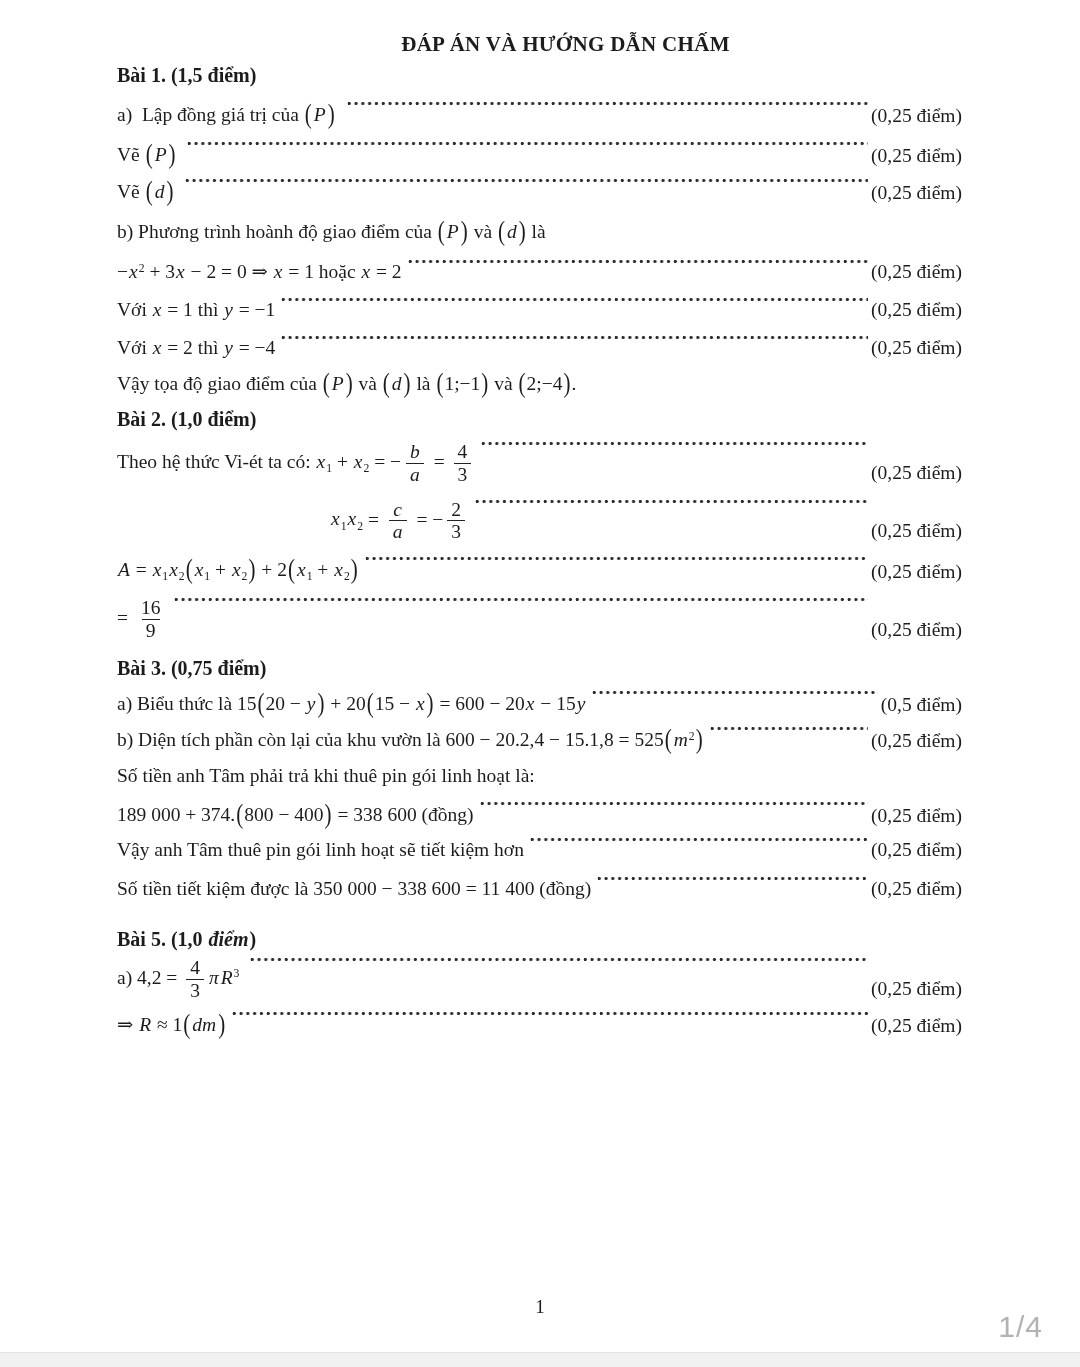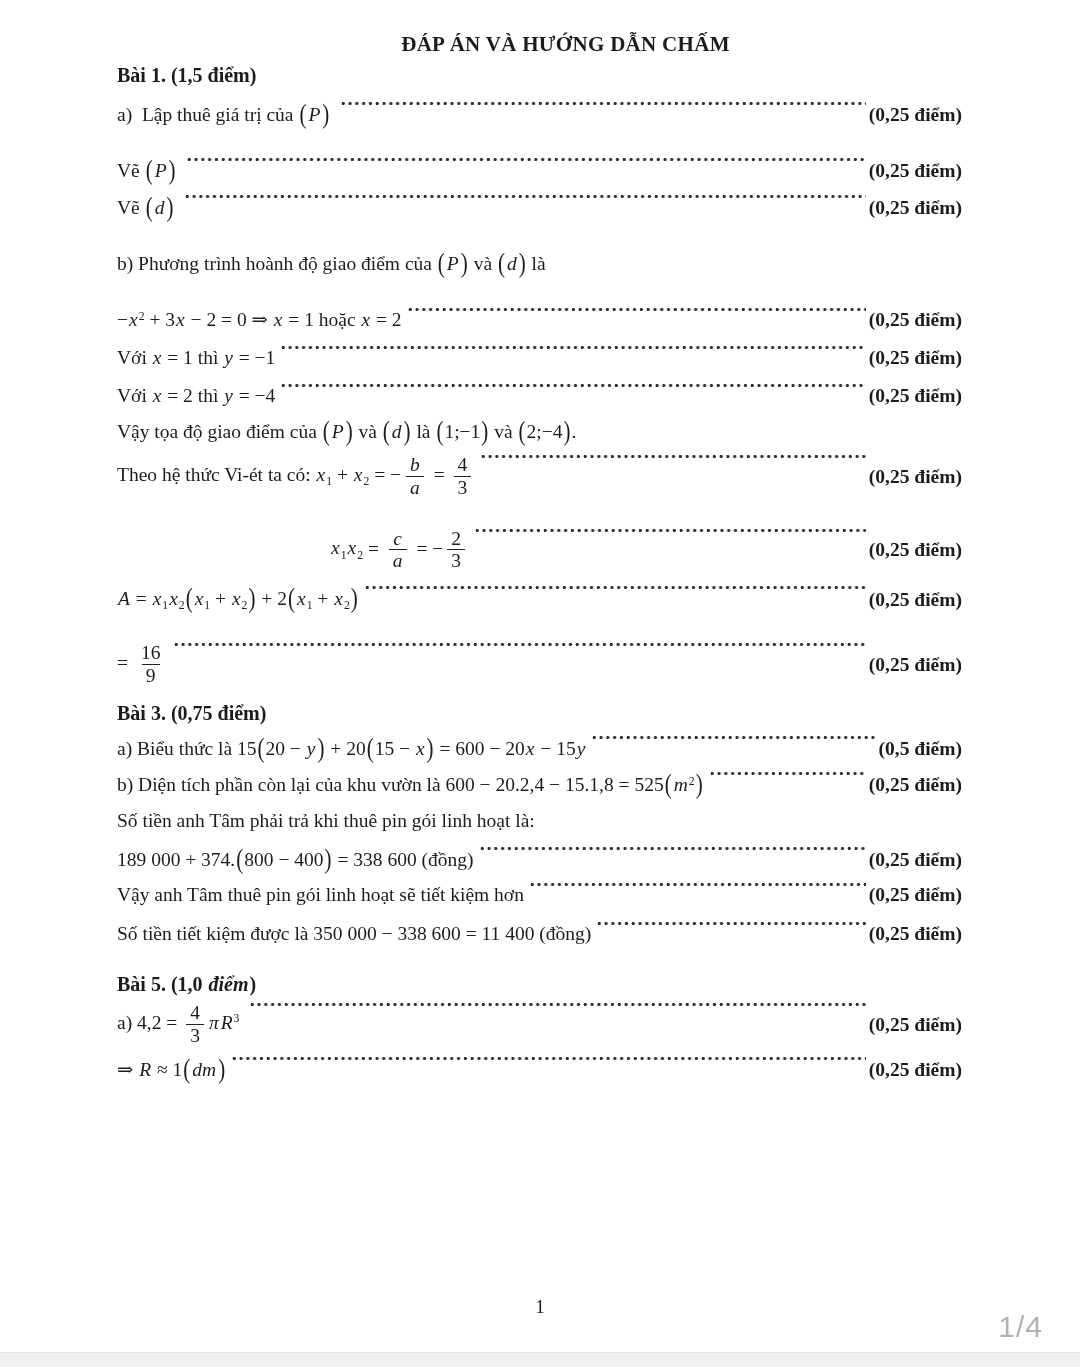--- a/index.html
+++ b/index.html
@@ -6,63 +6,63 @@
   body{
     width:1080px;height:1367px;position:relative;overflow:hidden;
     background:#ffffff;color:#1c1c1c;
     font-family:"Liberation Serif","DejaVu Serif",serif;
   }
   .page{position:absolute;inset:0;padding:0 118px 12px 117px;box-sizing:border-box;}
   .doc-title{
     text-align:center;font-weight:bold;font-size:21px;margin-top:32px;
     transform:translateX(26px);letter-spacing:.3px;white-space:nowrap;
   }
-  .row{display:flex;align-items:center;font-size:19.5px;line-height:1.3;}
+  .row{display:flex;align-items:flex-end;font-size:19.5px;line-height:1.3;}
   .heading{font-weight:bold;font-size:20px;}
   .content{white-space:pre-wrap;}
   .mi{font-style:italic;padding:0 1px;}
   .bp{display:inline-block;transform:scaleY(1.32);font-size:108%;padding:0 1px;font-style:normal;}
   .sb{font-size:60%;vertical-align:-26%;letter-spacing:0;}
   .su{font-size:60%;vertical-align:42%;}
   .frac{
     display:inline-flex;flex-direction:column;align-items:center;
     vertical-align:middle;line-height:1.12;text-align:center;margin:0 4px;
   }
   .frac .num{display:block;padding:0 4px;}
   .frac .den{display:block;border-top:1.5px solid #222;padding:0 4px;}
   .leader{
     flex:1 1 auto;height:5px;min-width:24px;margin:0 3px 0 6px;align-self:baseline;
     background-image:radial-gradient(circle at 2.2px 2.5px,#2e2e2e 1.25px,rgba(0,0,0,0) 1.9px);
     background-size:6.8px 5px;background-repeat:repeat-x;background-position:0 bottom;
   }
-  .pts{font-weight:bold;white-space:nowrap;}
+  .pts{font-weight:normal;white-space:nowrap;}
   .indent{margin-left:213px;}
   .mt-xs{margin-top:5px}.mt-s{margin-top:13px}.mt-m{margin-top:9px}
-  .mt-l{margin-top:29px}.mt-xl{margin-top:25px}
+  .mt-l{margin-top:13px}.mt-xl{margin-top:25px}
   .footer-page{position:absolute;left:0;right:0;top:1296px;text-align:center;font-size:19px;}
   .page-indicator{
     position:absolute;right:37px;top:1310px;font-size:30px;color:#b2b2b2;
     font-family:"Liberation Sans","DejaVu Sans",sans-serif;letter-spacing:1px;
   }
   .bottom-strip{
     position:absolute;left:0;right:0;bottom:0;height:14px;
     background:#f0f0f0;border-top:1px solid #e3e3e3;
   }
 </style>
 </head>
 <body>
 
 <div class="page">
   <div class="doc-title">ĐÁP ÁN VÀ HƯỚNG DẪN CHẤM</div>
   <div>
       <div class="row heading mt-xs">
         <span class="content"><span class="">Bài 1. (1,5 điểm)</span></span>
       </div>
       <div class="row mt-s">
-        <span class="content"><span class="">a)  Lập thuê giá trị của </span><span class="bp">(</span><span class="mi">P</span><span class="bp">)</span><span class=""> </span></span>
+        <span class="content"><span class="">a)  Lập đồng giá trị của </span><span class="bp">(</span><span class="mi">P</span><span class="bp">)</span><span class=""> </span></span>
         <span class="leader"></span>
         <span class="pts">(0,25 điểm)</span>
       </div>
       <div class="row mt-l">
         <span class="content"><span class="">Vẽ </span><span class="bp">(</span><span class="mi">P</span><span class="bp">)</span><span class=""> </span></span>
         <span class="leader"></span>
         <span class="pts">(0,25 điểm)</span>
       </div>
       <div class="row mt-m">
         <span class="content"><span class="">Vẽ </span><span class="bp">(</span><span class="mi">d</span><span class="bp">)</span><span class=""> </span></span>
@@ -82,20 +82,23 @@
         <span class="leader"></span>
         <span class="pts">(0,25 điểm)</span>
       </div>
       <div class="row mt-s">
         <span class="content"><span class="">Với </span><span class="mi">x</span><span class=""> = 2 thì </span><span class="mi">y</span><span class=""> = −4</span></span>
         <span class="leader"></span>
         <span class="pts">(0,25 điểm)</span>
       </div>
       <div class="row mt-m">
         <span class="content"><span class="">Vậy tọa độ giao điểm của </span><span class="bp">(</span><span class="mi">P</span><span class="bp">)</span><span class=""> và </span><span class="bp">(</span><span class="mi">d</span><span class="bp">)</span><span class=""> là </span><span class="bp">(</span><span class="">1;−1</span><span class="bp">)</span><span class=""> và </span><span class="bp">(</span><span class="">2;−4</span><span class="bp">)</span><span class="">.</span></span>
+      </div>
+      <div class="row heading mt-m">
+        <span class="content"><span class="">Bài 2. (1,0 điểm)</span></span>
       </div>
       <div class="row mt-m">
         <span class="content"><span class="">Theo hệ thức Vi-ét ta có: </span><span class="mi">x</span><span class="sb">1</span><span class=""> + </span><span class="mi">x</span><span class="sb">2</span><span class=""> = −</span><span class="frac mi"><span class="num">b</span><span class="den">a</span></span><span class=""> = </span><span class="frac"><span class="num">4</span><span class="den">3</span></span></span>
         <span class="leader"></span>
         <span class="pts">(0,25 điểm)</span>
       </div>
       <div class="row mt-l indent">
         <span class="content"><span class="mi">x</span><span class="sb">1</span><span class="mi">x</span><span class="sb">2</span><span class=""> = </span><span class="frac mi"><span class="num">c</span><span class="den">a</span></span><span class=""> = −</span><span class="frac"><span class="num">2</span><span class="den">3</span></span></span>
         <span class="leader"></span>
         <span class="pts"> (0,25 điểm)</span>

